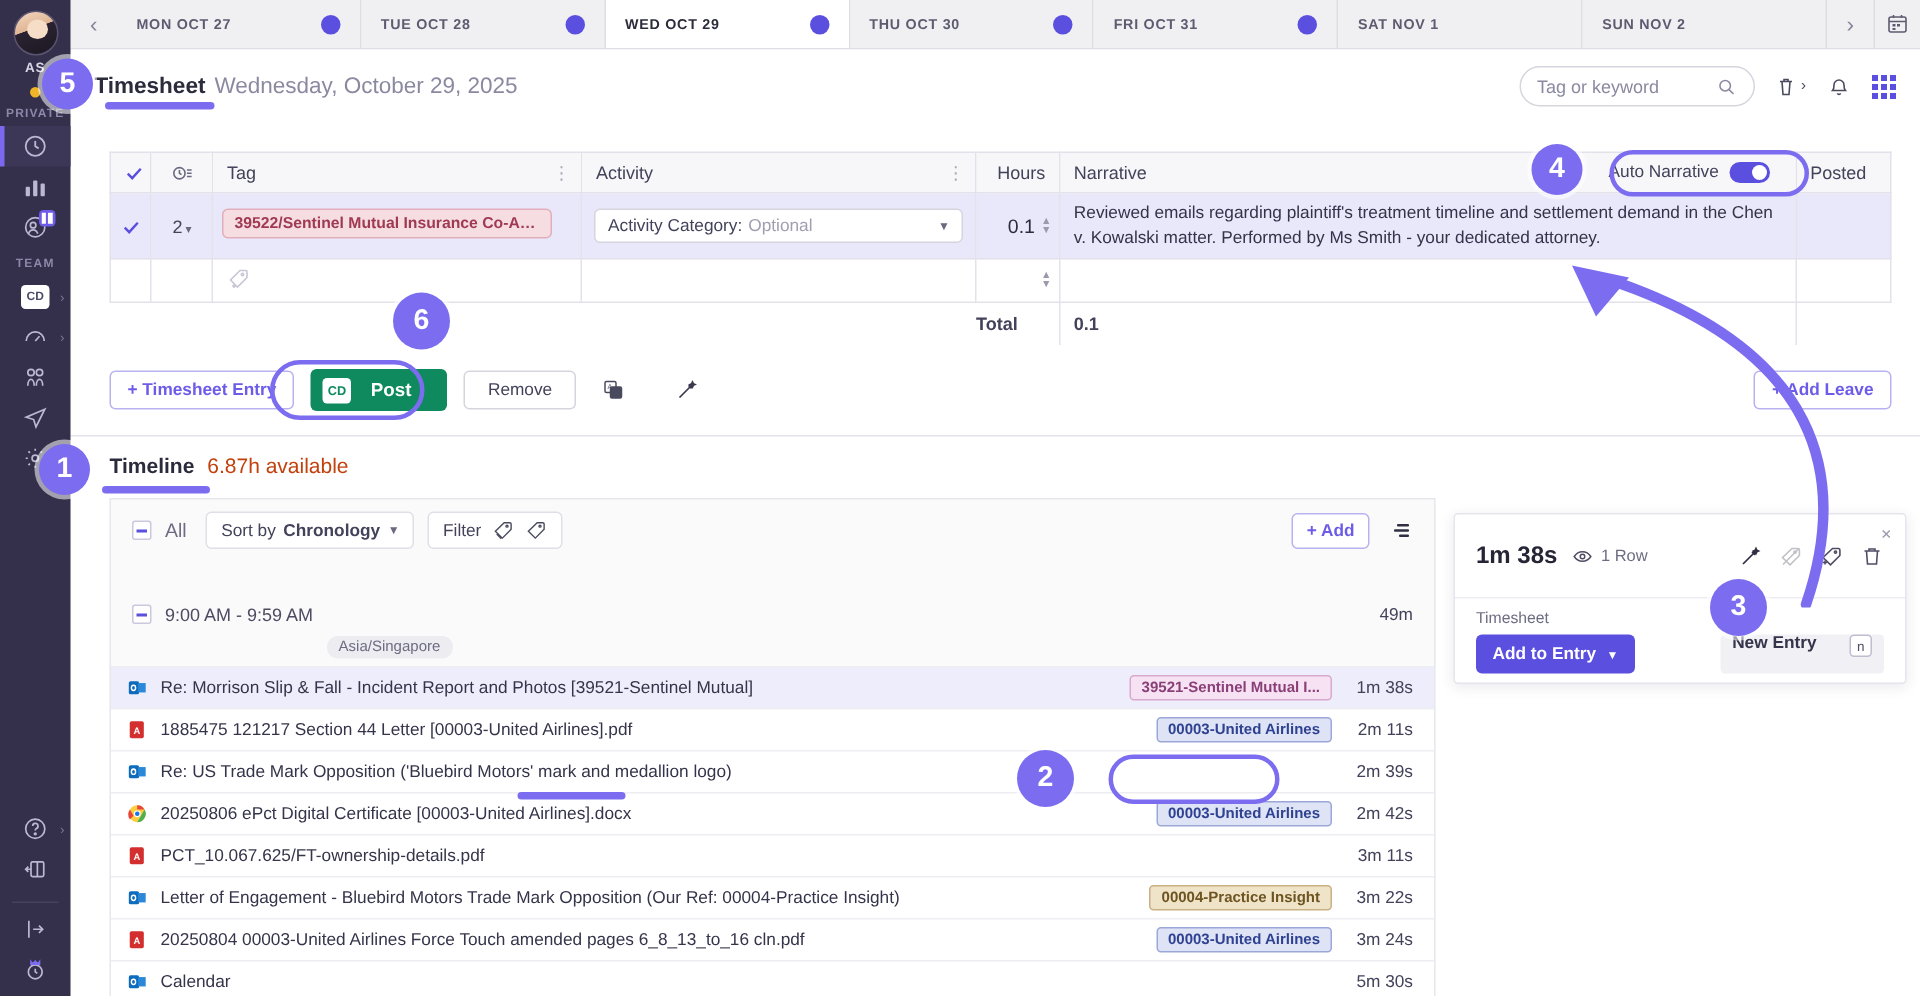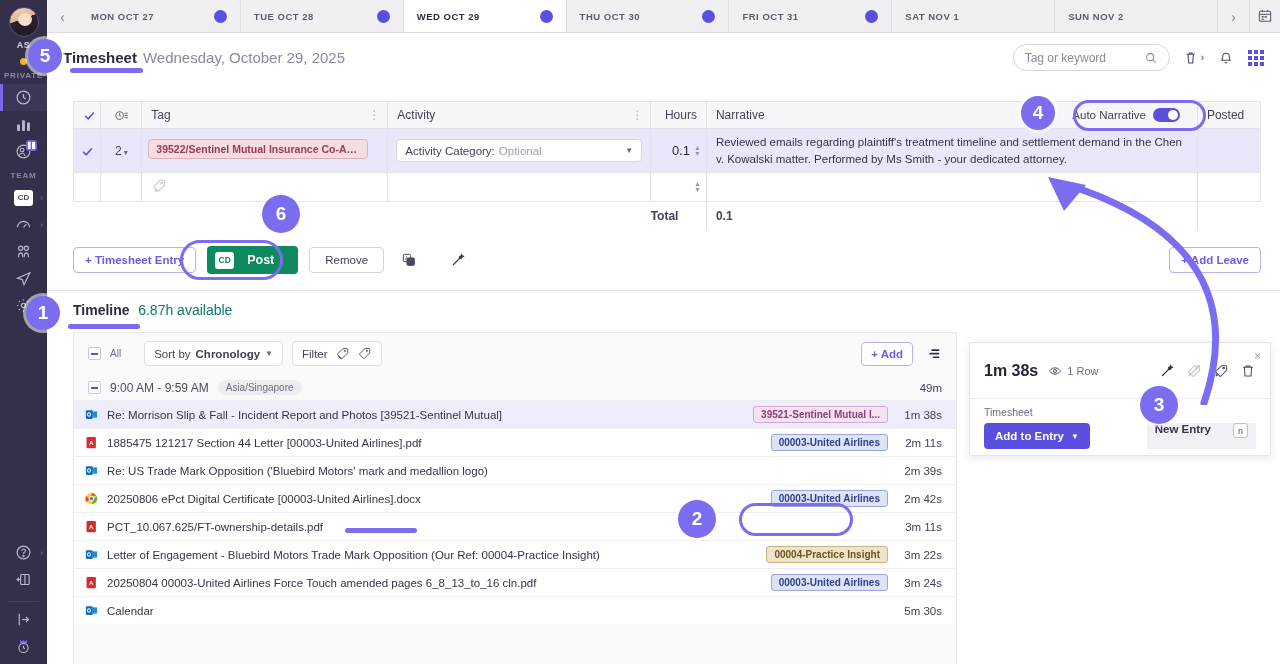--- a/index.html
+++ b/index.html
@@ -168,45 +168,45 @@
   .btn-plain {
     height:26px; border:1px solid #d6d5de; border-radius:4px; color:#43425a; background:#fff;
     font-size:11.5px; display:flex; align-items:center; padding: 0 15px;
   }
   #actionbar .right { margin-left:auto; }
 
   
   #tl-divider { position:absolute; left:47px; top:290px; width:1233px; height:1px; background:#e3e2ea; }
   #tl-head { position:absolute; left:73px; top:302px; }
   #tl-head .t { font-size:14px; font-weight:bold; color:#2b2b3b; }
-  #tl-head .s { font-size:14px; color:#0f766e; margin-left:5px; }
+  #tl-head .s { font-size:14px; color:#c2410c; margin-left:5px; }
 
   #tl-panel {
     position:absolute; left:73px; top:332px; width:884px; height:332px;
     background:#fafafb; border:1px solid #e8e7ee; border-bottom:none;
   }
   #tl-toolbar { height:41px; display:flex; align-items:center; padding: 0 14px; gap:9px; }
   .tl-allbox { width:13px; height:13px; border:1px solid #cbc8dd; border-radius:2px; background:#fff;
     display:flex; align-items:center; justify-content:center; }
   .tl-allbox i { width:7px; height:2px; background:#5b4fe0; display:block; }
-  .tl-alllabel { font-size:10px; color:#6e6c82; margin-right:14px; }
+  .tl-alllabel { font-size:13px; color:#6e6c82; margin-right:4px; }
   .tl-ctl {
     height:25px; background:#fff; border:1px solid #e0dfe8; border-radius:4px;
     display:flex; align-items:center; gap:5px; padding: 0 9px; font-size:11.5px; color:#43425a;
   }
   .tl-ctl b { font-weight:bold; }
   .tl-ctl .caret { font-size:8px; color:#6b6980; }
   #tl-toolbar .right { margin-left:auto; display:flex; align-items:center; gap:13px; }
 
   .tl-group { display:flex; align-items:center; gap:9px; padding: 6px 14px 5px; }
   .tl-group .gbox { width:13px; height:13px; border:1px solid #cbc8dd; border-radius:2px; background:#fff;
     display:flex; align-items:center; justify-content:center; }
   .tl-group .gbox i { width:7px; height:2px; background:#5b4fe0; display:block; }
   .tl-group .gtime { font-size:12px; color:#4d4b61;text-align:center; }
-  .tl-group .gtz { font-size:10px; color:#6e6c82; background:#ececf1; border-radius:9px; padding: 2px 8px; }
+  .tl-group .gtz { font-size:10px; color:#6e6c82; background:#ececf1; border-radius:9px; padding: 2px 8px; margin-top: 44px; }
   .tl-group .gdur { margin-left:auto; font-size:11.5px; color:#43425a; }
 
   .tl-row {
     display:flex; align-items:center; height:28px; background:#fff;
     border-top:1px solid #ededf2; padding: 0 14px 0 10px; gap:8px;
   }
   .tl-row.sel { background:#eeedfb; }
   .tl-row .ico { width:15px; height:15px; flex:none; display:flex; align-items:center; justify-content:center; }
   .tl-row .txt { font-size:11.5px; color:#35344a; white-space:nowrap; overflow:hidden; text-overflow:ellipsis; flex:1; }
   .tl-row .mchip {

